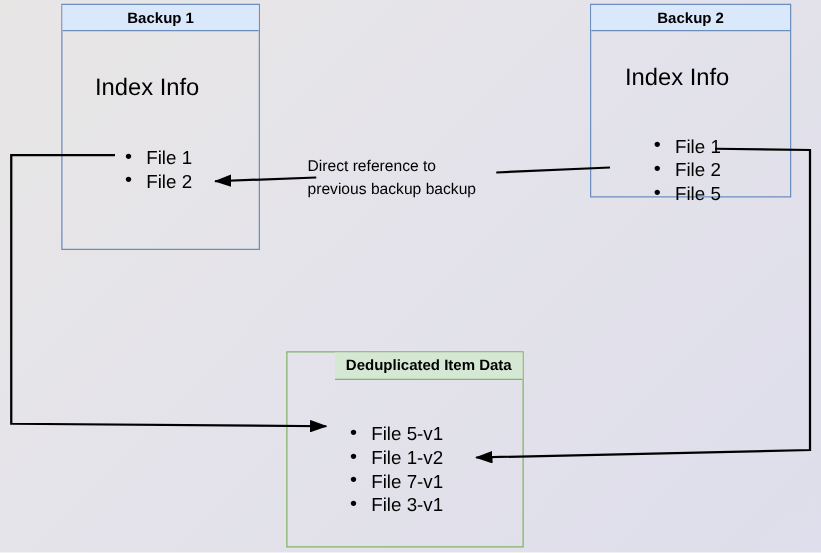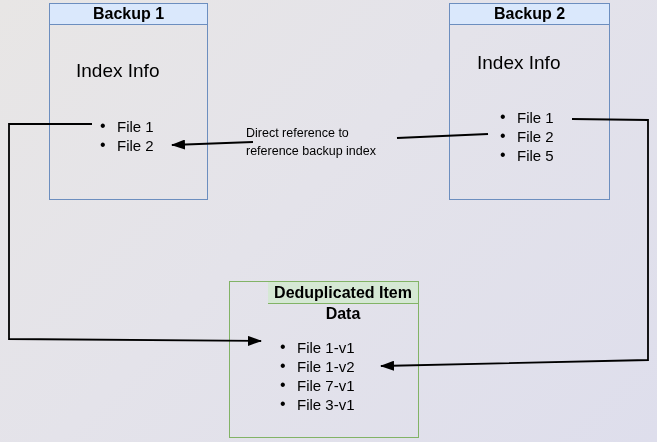--- a/index.html
+++ b/index.html
@@ -24,21 +24,21 @@
     box-sizing: border-box;
     background: transparent;
   }
   .box.blue  { border: 1.5px solid var(--blue-border); }
   .box.green { border: 1.5px solid var(--green-border); }
   .box-header {
     box-sizing: border-box;
     width: 100%;
     text-align: center;
     font-weight: bold;
-    font-size: 16px;
+    font-size: 12px;
   }
   .blue .box-header {
     height: 21px; line-height: 20px;
     background: var(--blue-fill);
     border-bottom: 1.5px solid var(--blue-border);
   }
   .green .box-header {
     height: 22px; line-height: 21px;
     background: var(--green-fill);
     border-bottom: 1.5px solid var(--green-border);
@@ -98,43 +98,43 @@
 
   <div class="box blue" style="left:49px; top:3px; width:159px; height:197px;">
     <div class="box-header">Backup 1</div>
     <div class="section-label" style="left:26px; top:58px;">Index Info</div>
     <ul class="items" style="left:50px; top:113px;">
       <li>File 1</li>
       <li>File 2</li>
     </ul>
   </div>
 
-  <div class="box blue" style="left:449px; top:3px; width:161px; height:197px;">
+  <div class="box blue" style="left:472px; top:3px; width:161px; height:155px;">
     <div class="box-header">Backup 2</div>
     <div class="section-label" style="left:27px; top:50px;">Index Info</div>
     <ul class="items" style="left:50px; top:104px;">
       <li>File 1</li>
       <li>File 2</li>
       <li>File 5</li>
     </ul>
   </div>
 
   <div class="box green" style="left:229px; top:281px; width:190px; height:157px;padding-left:38px;">
     <div class="box-header">Deduplicated Item Data</div>
     <ul class="items" style="left:50px; top:56px;">
-      <li>File 1-v1</li>
+      <li>File 5-v1</li>
       <li>File 1-v2</li>
       <li>File 7-v1</li>
       <li>File 3-v1</li>
     </ul>
   </div>
 
   <div class="annotation">
     <div>Direct reference to</div>
-    <div>reference backup index</div>
+    <div>previous backup backup</div>
   </div>
 
   <svg class="connectors" viewBox="0 0 657 442" xmlns="http://www.w3.org/2000/svg">
     <defs>
       <marker id="arrow" markerUnits="userSpaceOnUse" markerWidth="14" markerHeight="10" refX="13" refY="5" orient="auto">
         <path d="M0,0 L14,5 L0,10 Z"></path>
       </marker>
     </defs>
 
     <polyline points="92,124 9,124 9,339 261,341" marker-end="url(#arrow)"></polyline>

